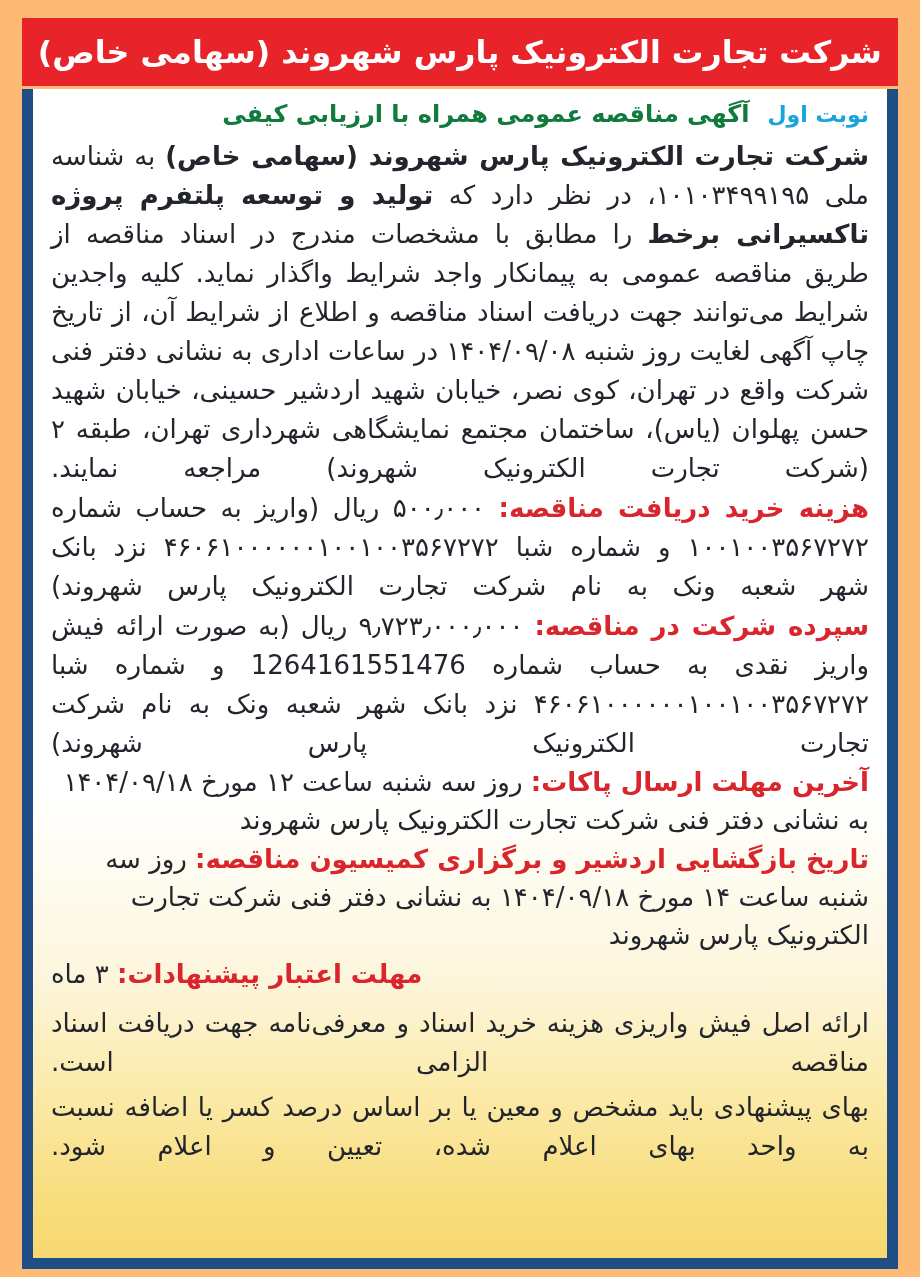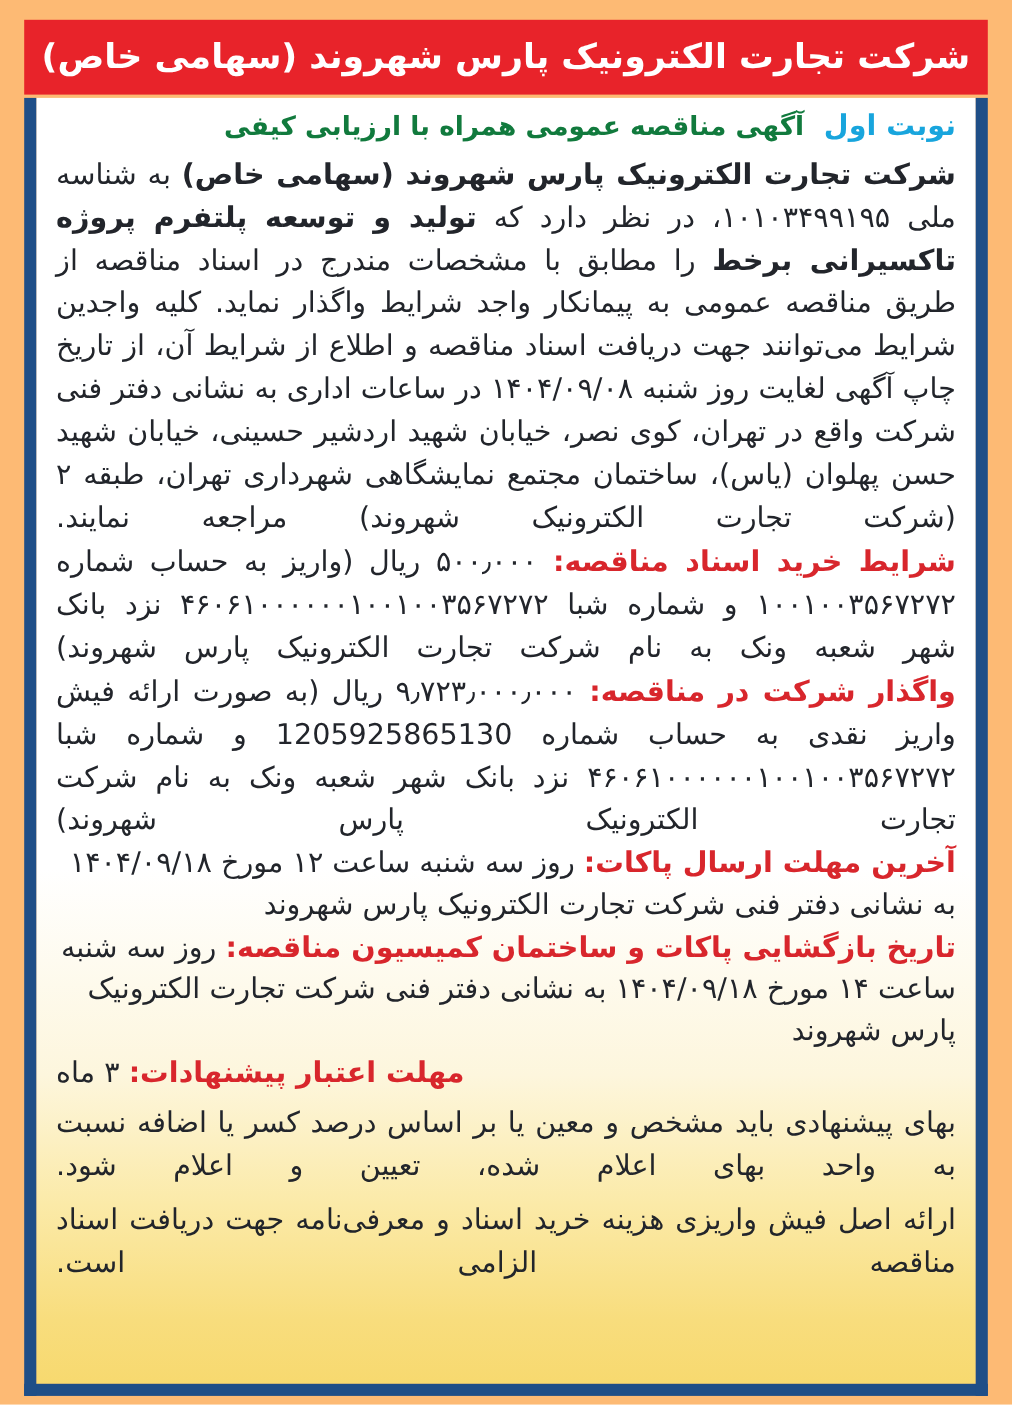--- a/index.html
+++ b/index.html
@@ -81,21 +81,21 @@
   }
   .title-main {
     color: #117a3d;
     font-size: 24px;
     font-weight: bold;
     letter-spacing: -0.5px;
     line-height: 1.1;
   }
   .title-round {
     color: #18a5dd;
-    font-size: 26px;
+    font-size: 22px;
     font-weight: bold;
     line-height: 1.1;
   }
 
   
   .body-text {
     color: #22252b;
     font-size: 26px;
     line-height: 1.50;
     text-align: justify;
@@ -139,53 +139,53 @@
       <div class="title-row">
         <span class="title-round">نوبت اول</span>
         <span class="title-main">آگهی مناقصه عمومی همراه با ارزیابی کیفی</span>
       </div>
 
       <p class="body-text para just-both">
         <span class="b">شرکت تجارت الکترونیک پارس شهروند (سهامی خاص)</span><span> به شناسه ملی </span><span>۱۰۱۰۳۴۹۹۱۹۵</span><span>، در نظر دارد که </span><span class="b">تولید و توسعه پلتفرم پروژه تاکسیرانی برخط</span><span> را مطابق با مشخصات مندرج در اسناد مناقصه از طریق مناقصه عمومی به پیمانکار واجد شرایط واگذار نماید. کلیه واجدین شرایط می‌توانند جهت دریافت اسناد مناقصه و اطلاع از شرایط آن، از تاریخ چاپ آگهی لغایت روز شنبه </span><span>۱۴۰۴/۰۹/۰۸</span><span> در ساعات اداری به نشانی دفتر فنی شرکت واقع در تهران، کوی نصر، خیابان شهید اردشیر حسینی، خیابان شهید حسن پهلوان (یاس)، ساختمان مجتمع نمایشگاهی شهرداری تهران، طبقه ۲ (شرکت تجارت الکترونیک شهروند) مراجعه نمایند.</span>
       </p>
 
       <p class="body-text para just-both">
-        <span class="lbl-red">شرایط خرید اسناد مناقصه:</span>
+        <span class="lbl-red">هزینه خرید دریافت مناقصه:</span>
         <span>۵۰۰٫۰۰۰</span>
         <span>ریال</span>
         <span>(واریز به حساب شماره ۱۰۰۱۰۰۳۵۶۷۲۷۲ و شماره شبا ۴۶۰۶۱۰۰۰۰۰۰۱۰۰۱۰۰۳۵۶۷۲۷۲ نزد بانک شهر شعبه ونک به نام شرکت تجارت الکترونیک پارس شهروند)</span>
       </p>
 
       <p class="body-text para just-both">
-        <span class="lbl-red">واگذار شرکت در مناقصه:</span>
+        <span class="lbl-red">سپرده شرکت در مناقصه:</span>
         <span>۹٫۷۲۳٫۰۰۰٫۰۰۰</span>
         <span>ریال</span>
-        <span>(به صورت ارائه فیش واریز نقدی به حساب شماره 1205925865130 و شماره شبا ۴۶۰۶۱۰۰۰۰۰۰۱۰۰۱۰۰۳۵۶۷۲۷۲ نزد بانک شهر شعبه ونک به نام شرکت تجارت الکترونیک پارس شهروند)</span>
+        <span>(به صورت ارائه فیش واریز نقدی به حساب شماره 1264161551476 و شماره شبا ۴۶۰۶۱۰۰۰۰۰۰۱۰۰۱۰۰۳۵۶۷۲۷۲ نزد بانک شهر شعبه ونک به نام شرکت تجارت الکترونیک پارس شهروند)</span>
       </p>
 
       <p class="body-text para right-only tight">
         <span class="lbl-red">آخرین مهلت ارسال پاکات:</span>
         <span>روز سه شنبه ساعت ۱۲ مورخ ۱۴۰۴/۰۹/۱۸ به نشانی دفتر فنی شرکت تجارت الکترونیک پارس شهروند</span>
       </p>
 
       <p class="body-text para right-only tight">
-        <span class="lbl-red">تاریخ بازگشایی پاکات و ساختمان کمیسیون مناقصه:</span>
+        <span class="lbl-red">تاریخ بازگشایی اردشیر و برگزاری کمیسیون مناقصه:</span>
         <span>روز سه شنبه ساعت ۱۴ مورخ ۱۴۰۴/۰۹/۱۸ به نشانی دفتر فنی شرکت تجارت الکترونیک پارس شهروند</span>
       </p>
 
       <p class="body-text para tight" style="text-align:center; text-align-last:left;">
         <span class="lbl-red">مهلت اعتبار پیشنهادات:</span>
         <span>۳ ماه</span>
       </p>
 
+      <p class="body-text para just-both" style="margin-top:10px;">
+        <span>ارائه اصل فیش واریزی هزینه خرید اسناد و معرفی‌نامه جهت دریافت اسناد مناقصه الزامی است.</span>
+      </p>
+
       <p class="body-text para just-both" style="margin-top:6px;">
         <span>بهای پیشنهادی باید مشخص و معین یا بر اساس درصد کسر یا اضافه نسبت به واحد بهای اعلام شده، تعیین و اعلام شود.</span>
-      </p>
-
-      <p class="body-text para just-both" style="margin-top:10px;">
-        <span>ارائه اصل فیش واریزی هزینه خرید اسناد و معرفی‌نامه جهت دریافت اسناد مناقصه الزامی است.</span>
       </p>
 
 
     </div>
   </div>
 
 </div>
 
 </body></html>

